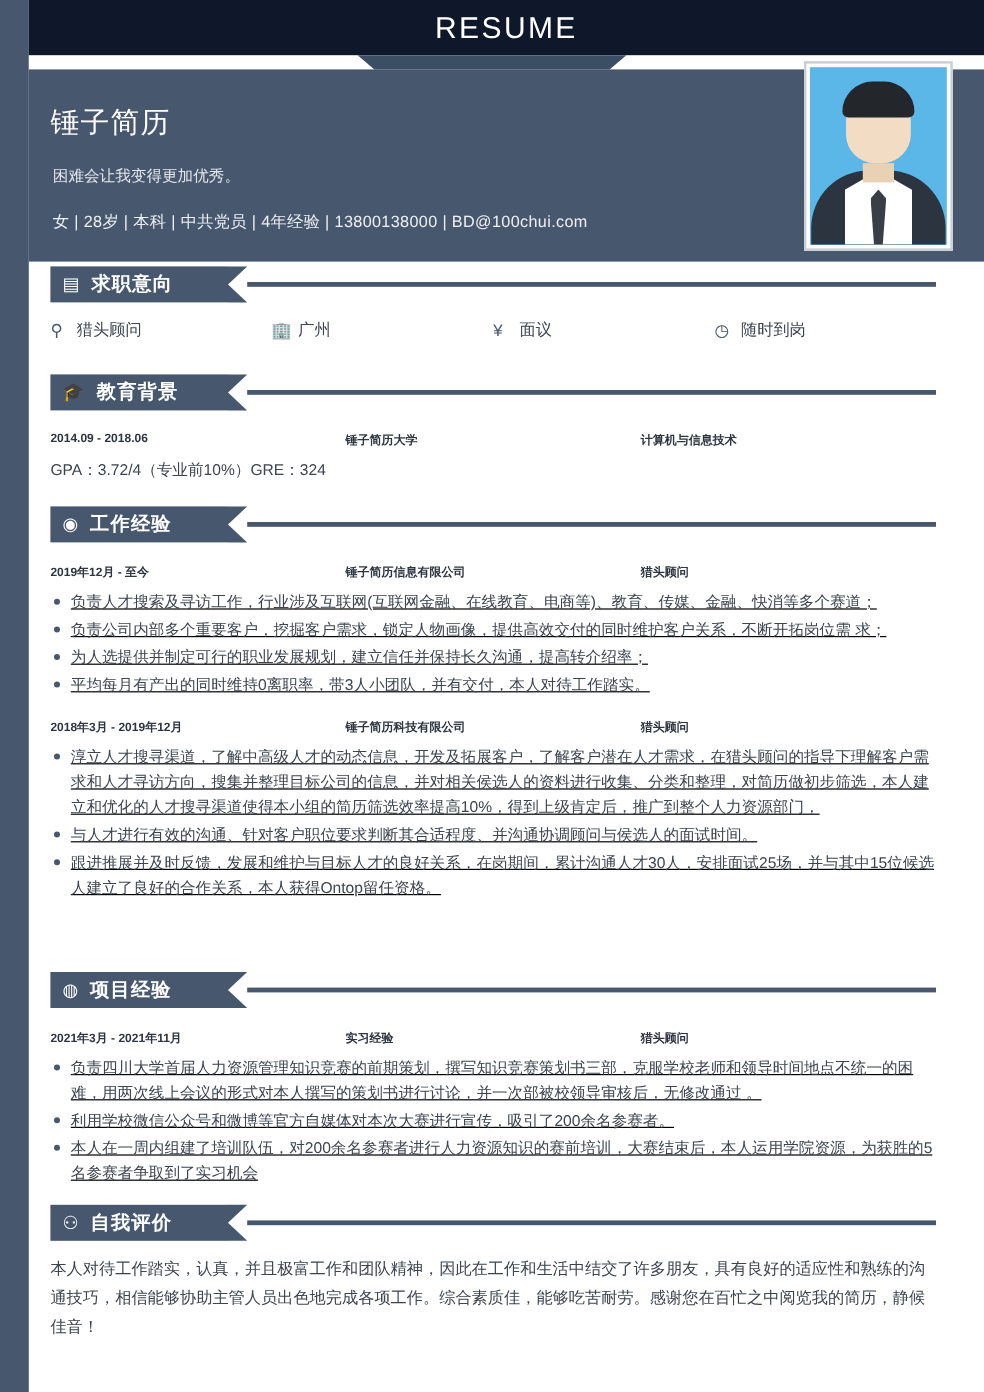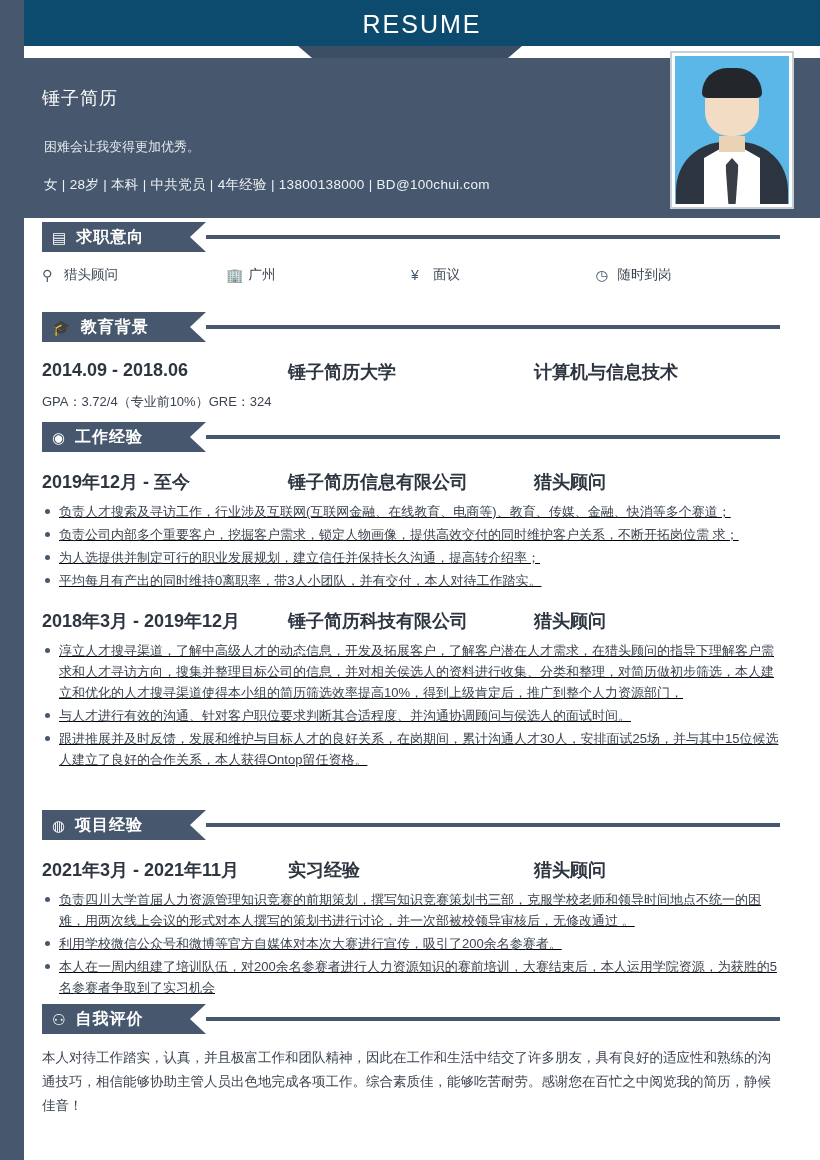--- a/index.html
+++ b/index.html
@@ -19,21 +19,21 @@
     position: absolute;
     left: 0; top: 0;
     width: 24px; height: 1160px;
     background: #47586e;
   }
   
   .banner {
     position: absolute;
     left: 24px; top: 0;
     width: 796px; height: 58px;
-    background: #0c4a6e;
+    background: #0f172a;
   }
   .banner-title {
     position: absolute;
     left: 0; top: 0;
     width: 796px; height: 48px;
     line-height: 48px;
     text-align: center;
     color: #ffffff;
     font-size: 25px;
     letter-spacing: 2px;
@@ -59,21 +59,21 @@
   .header {
     position: absolute;
     left: 24px; top: 58px;
     width: 796px; height: 160px;
     background: #47586e;
     color: #ffffff;
   }
   .name {
     position: absolute;
     left: 18px; top: 28px;
-    font-size: 18px;
+    font-size: 24px;
     letter-spacing: 1px;
   }
   .slogan {
     position: absolute;
     left: 20px; top: 80px;
     font-size: 13px;
     color: #e2e7ec;
   }
   .meta {
     position: absolute;
@@ -192,21 +192,21 @@
   }
   .sec-rule {
     position: absolute;
     right: 0; top: 13px;
     height: 4px;
     background: #47586e;
   }
 
   .row-head {
     display: flex;
-    font-size: 18px;
+    font-size: 10px;
     font-weight: bold;
     color: #2d3540;
     margin-top: 2px;
   }
   .row-head .c1 { width: 246px; }
   .row-head .c2 { width: 246px; }
   .row-head .c3 { flex: 1; font-family: Liberation Serif, serif; }
 
   .sub-line {
     font-size: 13px;

